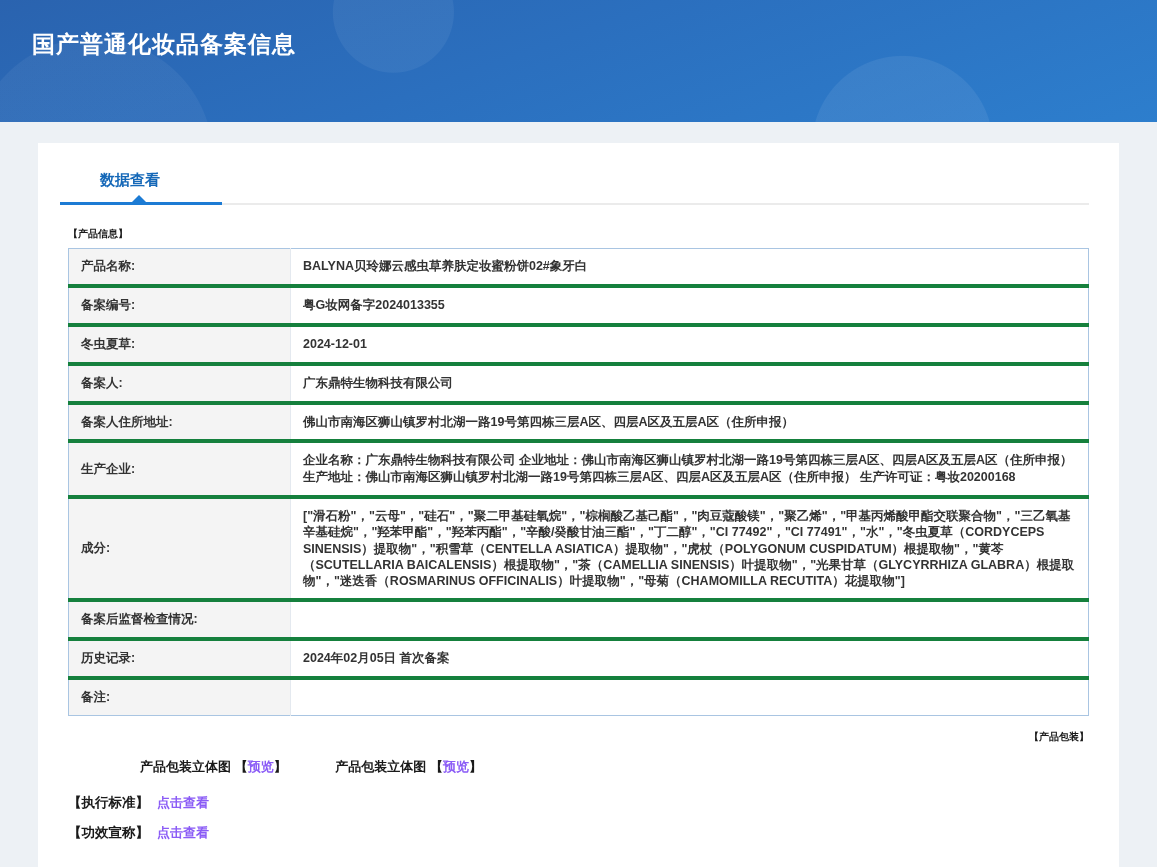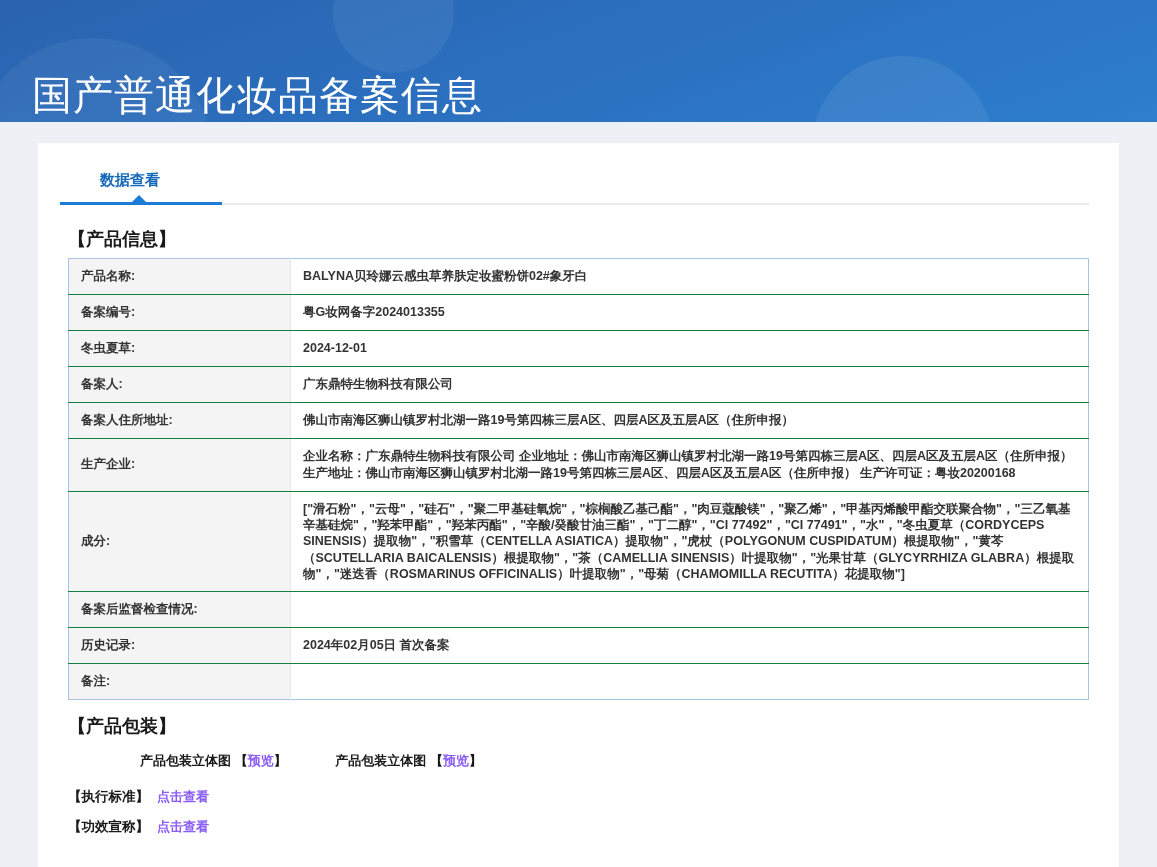--- a/index.html
+++ b/index.html
@@ -17,25 +17,24 @@
     height: 122px;
     background:
       radial-gradient(circle at 78% 120%, rgba(255,255,255,0.07) 0 90px, rgba(255,255,255,0) 91px),
       radial-gradient(circle at 34% 10%, rgba(255,255,255,0.06) 0 60px, rgba(255,255,255,0) 61px),
       radial-gradient(circle at 8% 130%, rgba(255,255,255,0.05) 0 120px, rgba(255,255,255,0) 121px),
       linear-gradient(160deg, #2a63af 0%, #2b6fbe 45%, #2d7ecd 100%);
     padding: 30px 0 0 32px;
   }
   .page-header h1 {
     color: #ffffff;
-    font-size: 40px;
-    font-weight: normal;
+    font-size: 23px;
+    font-weight: bold;
     letter-spacing: 1px;
     line-height: 1.25;
-    margin-top: 40px;
   }
   
   .card {
     background: #ffffff;
     margin: 21px 38px 0 38px;
     padding: 22px 30px 30px 30px;
     min-height: 667px;
     position: relative;
   }
   
@@ -66,34 +65,34 @@
     position: absolute;
     left: 72px;
     top: -7px;
     width: 0; height: 0;
     border-left: 7px solid transparent;
     border-right: 7px solid transparent;
     border-bottom: 7px solid #1c7bd4;
   }
   
   .section-title {
-    font-size: 18px;
+    font-size: 10px;
     font-weight: bold;
     color: #1a1a1a;
     margin: 14px 0 7px 0;
   }
   
   table.info-table {
     width: 100%;
     border-collapse: collapse;
     border: 1px solid #a9c5e2;
     font-size: 12.5px;
   }
   table.info-table td {
-    border-bottom: 1px solid #15803d;
+    border-bottom: 4px solid #15803d;
     vertical-align: middle;
     padding: 9px 12px;
     line-height: 1.35;
   }
   table.info-table tr:last-child td { border-bottom: none; }
   td.lbl {
     width: 222px;
     background: #f4f4f4;
     font-weight: bold;
     color: #333;
@@ -193,21 +192,21 @@
         <td class="lbl">历史记录:</td>
         <td class="val">2024年02月05日 首次备案</td>
       </tr>
       <tr class="row-simple">
         <td class="lbl">备注:</td>
         <td class="val"></td>
       </tr>
     </tbody>
   </table>
 
-  <div class="section-title" style="">【产品包装】</div>
+  <div class="section-title" style="text-align:right;">【产品包装】</div>
 
   <div class="pkg-row">
     <span class="pkg-group">
       <span>产品包装立体图</span>
       <span>【</span><a class="blue-link">预览</a><span>】</span>
     </span>
     <span class="pkg-group">
       <span>产品包装立体图</span>
       <span>【</span><a class="blue-link">预览</a><span>】</span>
     </span>

